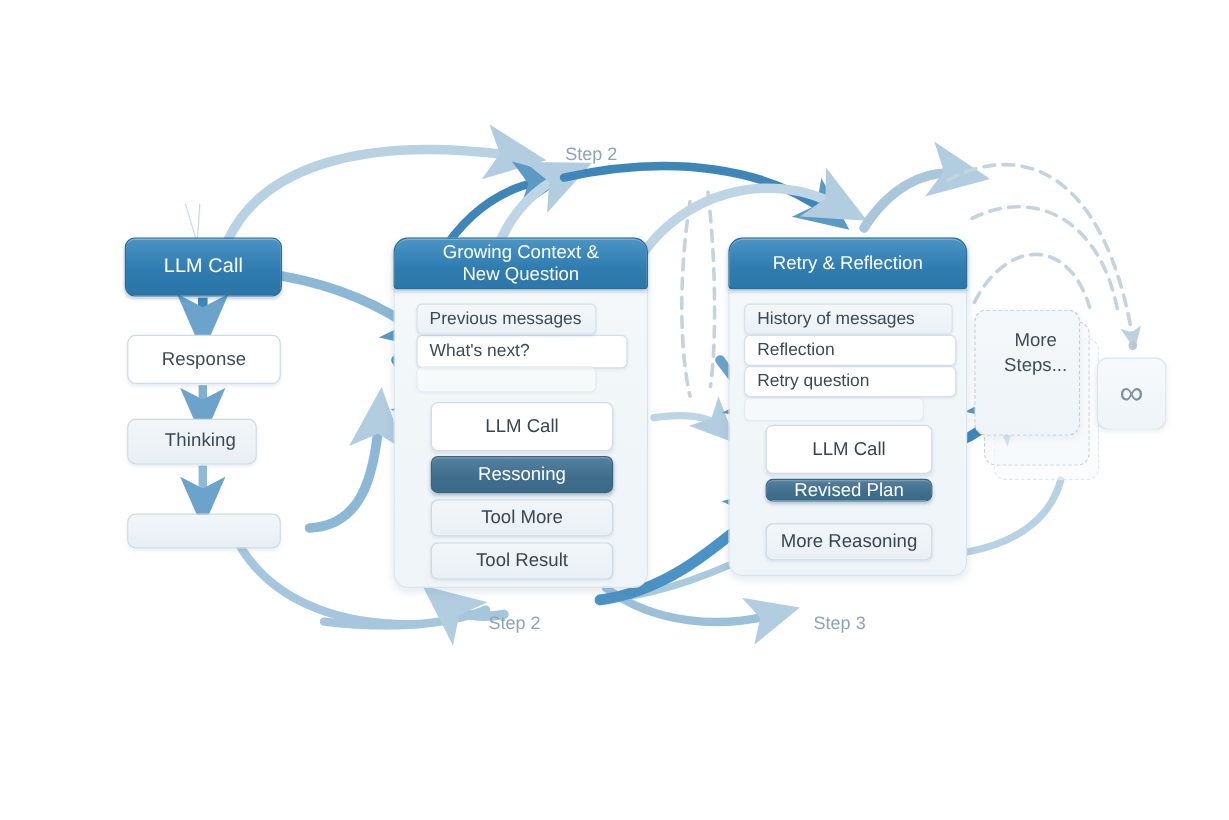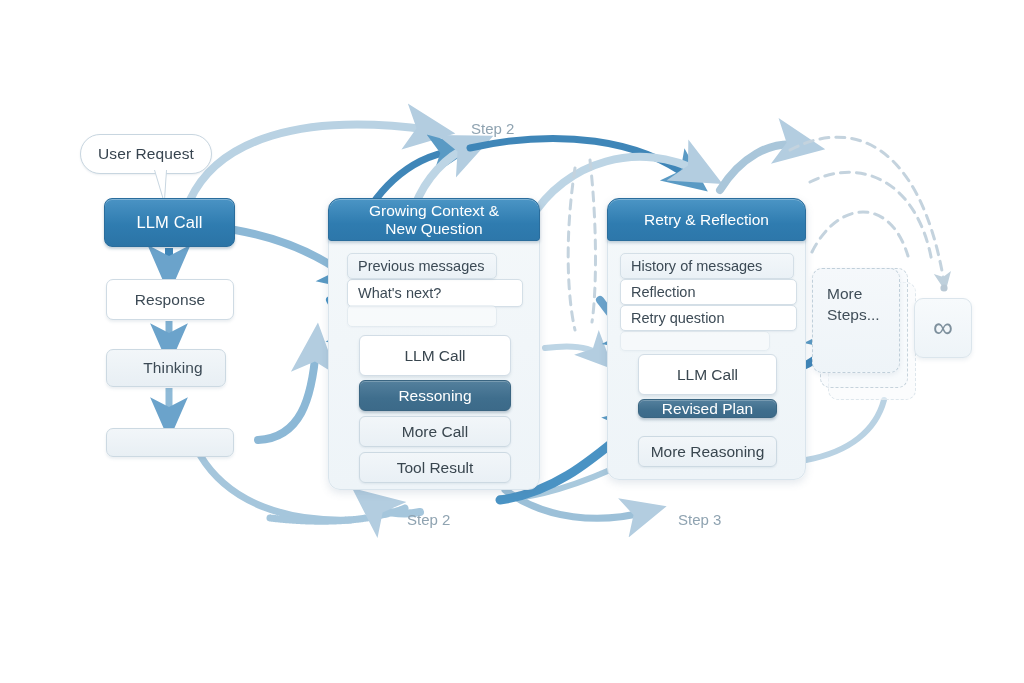--- a/index.html
+++ b/index.html
@@ -240,34 +240,31 @@
 
     <path d="M545,348 C575,344 592,348 600,356" stroke="#bdd5e5" stroke-width="6" fill="none" stroke-linecap="round" marker-end="url(#ah-light)"></path>
 
     <path d="M806,460 C850,452 876,430 884,400" stroke="#b9d2e3" stroke-width="6" fill="none" stroke-linecap="round"></path>
 
     <path d="M600,300 C612,316 622,330 636,340" stroke="#6ba3cb" stroke-width="8" fill="none" stroke-linecap="round" marker-end="url(#ah-mid)"></path>
 
     <path d="M330,300 C340,318 348,330 360,340" stroke="#4a93c4" stroke-width="8" fill="none" stroke-linecap="round" marker-end="url(#ah-mid)"></path>
   </svg>
 
-  <div class="node bubble" style="left:80px;top:134px;width:132px;height:40px;">
-    <span>User Request</span>
-  </div>
   <div class="bubble-tail" style="left:155px;top:170px;"></div>
 
   <div class="node primary-box" style="left:104px;top:198px;width:131px;height:49px;">
     <span>LLM Call</span>
   </div>
 
   <div class="node white-box" style="left:106px;top:279px;width:128px;height:41px;">
     <span>Response</span>
   </div>
 
-  <div class="node grey-box" style="left:106px;top:349px;width:120px;height:38px;padding-left:14px;">
+  <div class="node grey-box" style="left:106px;top:349px;width:108px;height:38px;padding-left:14px;">
     <span>Thinking</span>
   </div>
 
   <div class="node grey-box" style="left:106px;top:428px;width:128px;height:29px;">
     <span></span>
   </div>
 
   <div class="panel" style="left:328px;top:198px;width:212px;height:292px;">
     <div class="panel-header">
       <div>
@@ -286,21 +283,21 @@
       <span></span>
     </div>
 
     <div class="pill white" style="left:30px;top:136px;width:152px;height:41px;">
       <span>LLM Call</span>
     </div>
     <div class="pill dark" style="left:30px;top:181px;width:152px;height:31px;">
       <span>Ressoning</span>
     </div>
     <div class="pill grey" style="left:30px;top:217px;width:152px;height:31px;">
-      <span>More Call</span>
+      <span>Tool More</span>
     </div>
     <div class="pill grey" style="left:30px;top:253px;width:152px;height:31px;">
       <span>Tool Result</span>
     </div>
   </div>
 
   <div class="panel" style="left:607px;top:198px;width:199px;height:282px;">
     <div class="panel-header">
       <div>
         <span>Retry &amp; Reflection</span>
@@ -326,21 +323,21 @@
     <div class="pill dark" style="left:30px;top:200px;width:139px;height:19px;">
       <span>Revised Plan</span>
     </div>
     <div class="pill grey" style="left:30px;top:237px;width:139px;height:31px;">
       <span>More Reasoning</span>
     </div>
   </div>
 
   <div class="ghost faint" style="left:828px;top:282px;width:88px;height:118px;"></div>
   <div class="ghost" style="left:820px;top:268px;width:88px;height:120px;"></div>
-  <div class="more-steps" style="left:812px;top:268px;width:88px;height:105px;">
+  <div class="more-steps" style="left:812px;top:258px;width:88px;height:105px;text-align:center;">
     <span>More</span><br>
     <span>Steps...</span>
   </div>
 
   <div class="infinity-box" style="left:914px;top:298px;width:58px;height:60px;">
     <span>∞</span>
   </div>
 
   <div class="step-label" style="left:471px;top:120px;">
     <span>Step 2</span>

